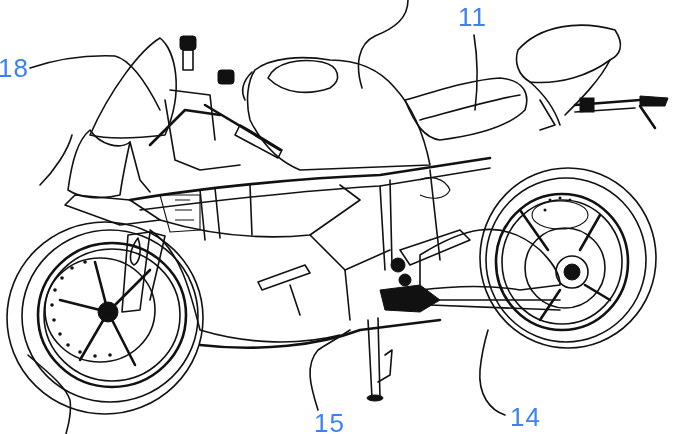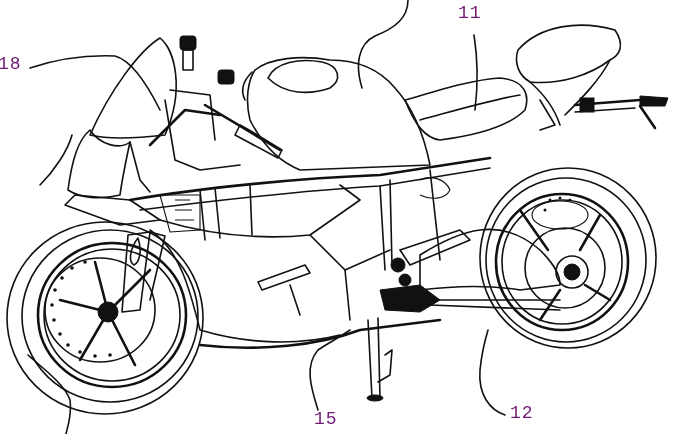--- a/index.html
+++ b/index.html
@@ -6,23 +6,23 @@
   body { width: 692px; height: 434px; overflow: hidden; position: relative; }
   .canvas { position: absolute; left: 0; top: 0; width: 692px; height: 434px; }
   svg { position: absolute; left: 0; top: 0; }
   .ln { fill: none; stroke: #111; stroke-width: 1.6; stroke-linecap: round; stroke-linejoin: round; }
   .lnb { fill: none; stroke: #111; stroke-width: 2.6; stroke-linecap: round; stroke-linejoin: round; }
   .lnt { fill: none; stroke: #111; stroke-width: 1.1; }
   .dark { fill: #111; stroke: #111; stroke-width: 1; }
   .dot { fill: #111; }
   .ref-label {
     position: absolute;
-    font-family: Liberation Mono, monospace;
-    font-size: 18px;
-    color: #701a75;
+    font-family: Liberation Sans, sans-serif;
+    font-size: 26px;
+    color: #3b82f6;
     line-height: 1;
     letter-spacing: 1px;
   }
 </style>
 </head>
 <body>
 
 <div class="canvas">
 <svg width="692" height="434" viewBox="0 0 692 434">
 
@@ -173,14 +173,14 @@
     <path class="ln" d="M474 35 C478 60 478 85 475 110"></path>
     <path class="ln" d="M318 410 C310 385 305 365 318 350 C325 345 335 340 350 330"></path>
     <path class="ln" d="M505 415 C490 410 478 395 480 370 C482 350 485 340 488 330"></path>
     <path class="ln" d="M28 355 C45 370 65 385 70 400 C72 415 68 425 66 434"></path>
   </g>
 </svg>
 
 <span class="ref-label" style="left:-2px; top:55px;">18</span>
 <span class="ref-label" style="left:458px; top:4px;">11</span>
 <span class="ref-label" style="left:314px; top:410px;">15</span>
-<span class="ref-label" style="left:510px; top:404px;">12</span>
+<span class="ref-label" style="left:510px; top:404px;">14</span>
 </div>
 
 </body></html>

